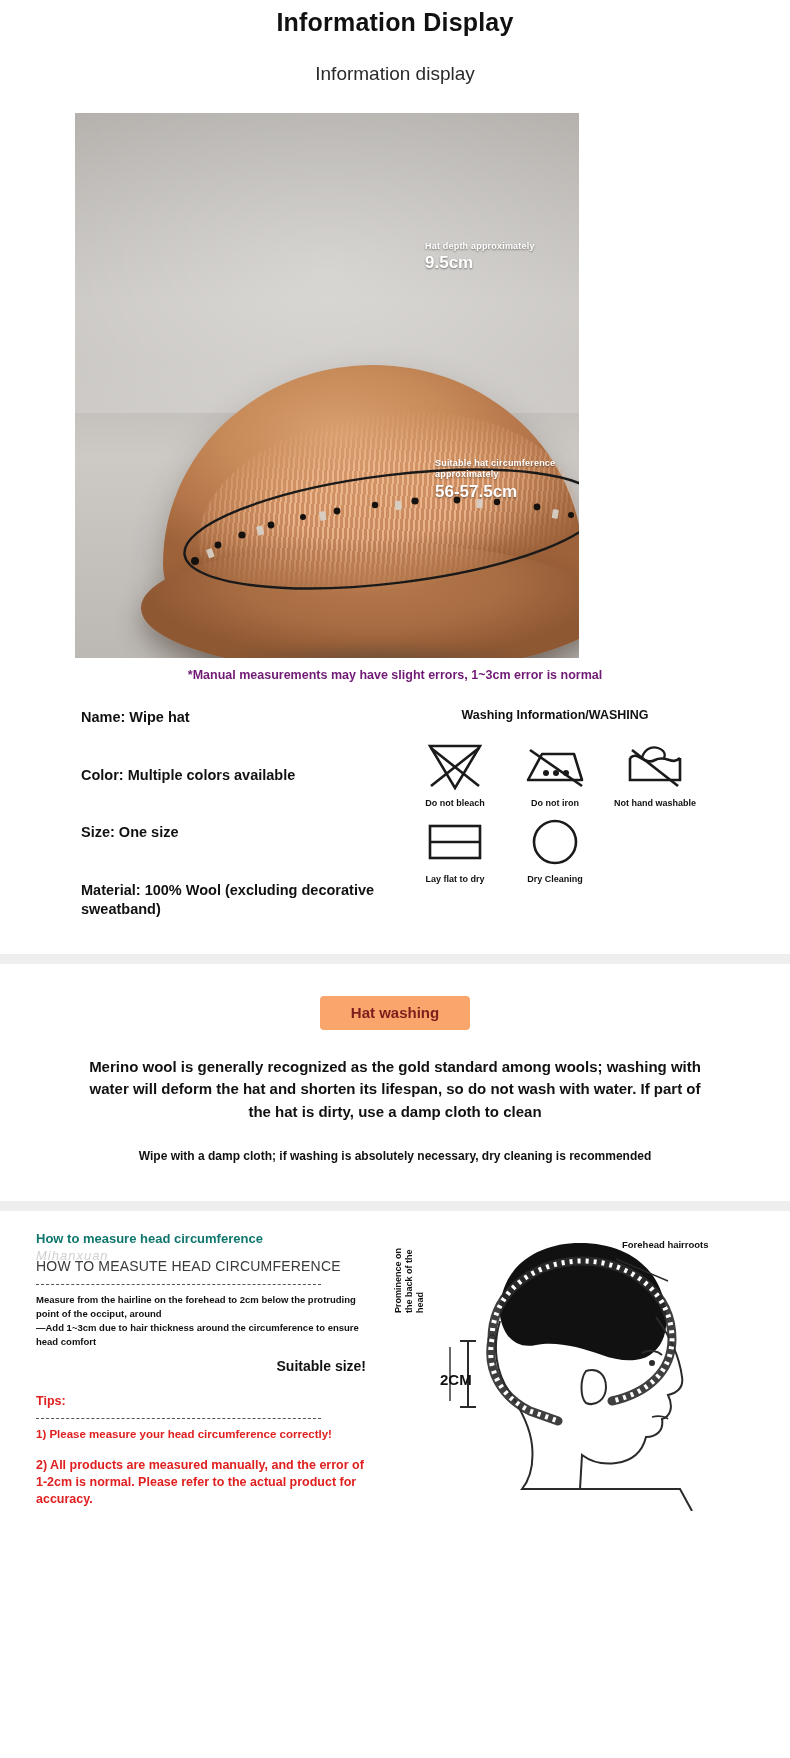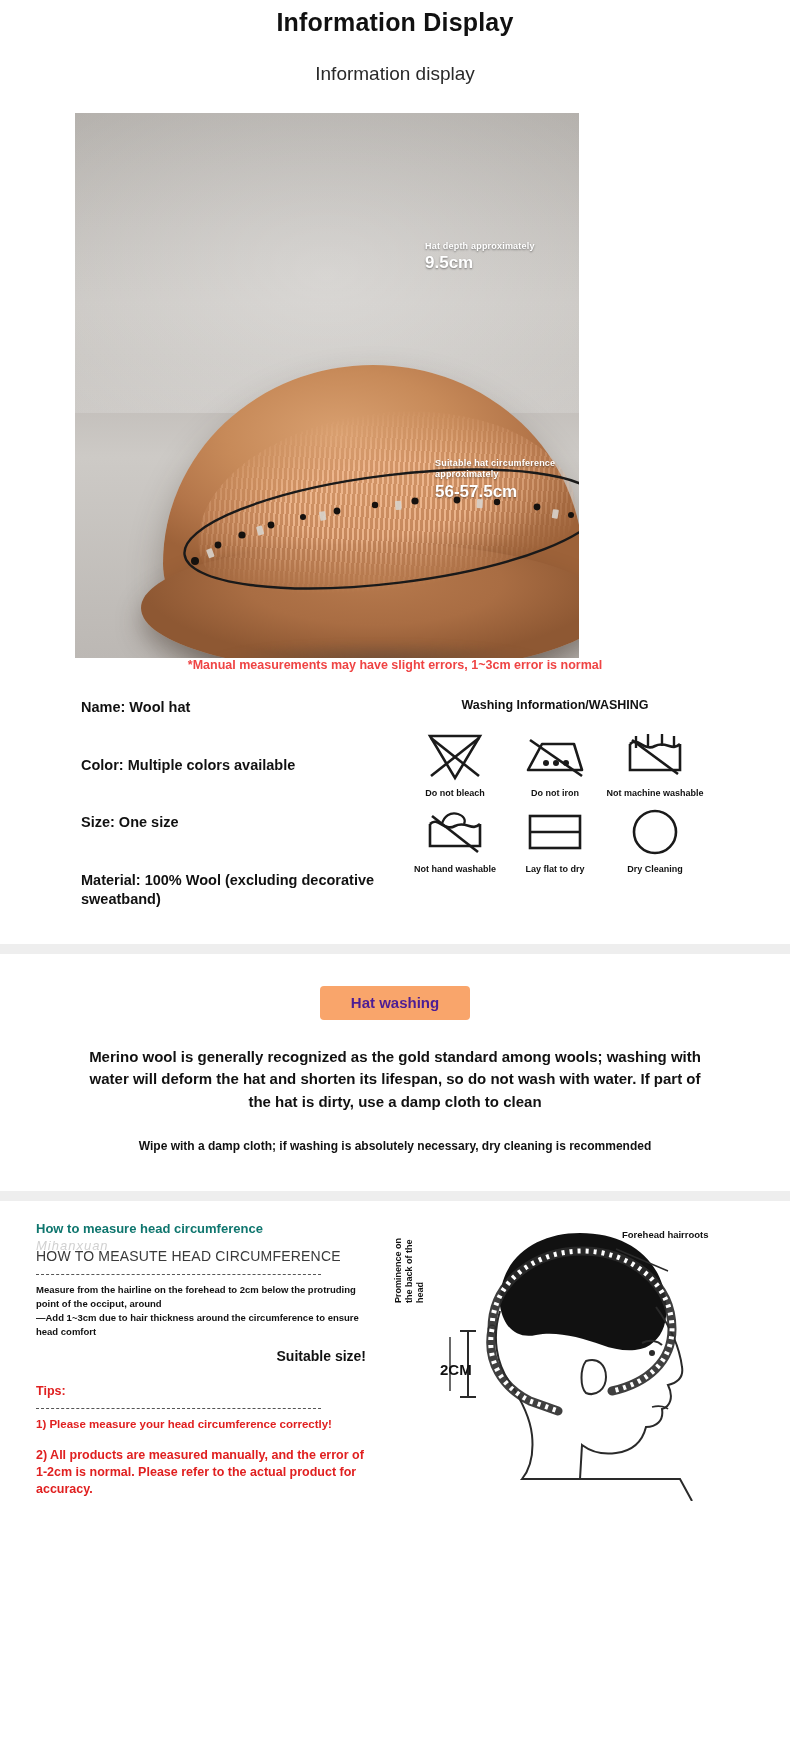--- a/index.html
+++ b/index.html
@@ -127,21 +127,22 @@
   .ann-small { font-size: 9px; font-weight: bold; letter-spacing: 0.2px; }
   .ann-big { font-size: 17px; font-weight: bold; }
 
   .ann-depth { right: 34px; top: 128px; text-align: left; width: 120px; }
   .ann-circ { left: 360px; top: 345px; width: 180px; text-align: left; }
 
   .hero-note {
     text-align: center;
     font-size: 12.5px;
     font-weight: bold;
-    color: #ef4444;
+    color: #701a75;
+    margin-top: 10px;
   }
 
   
   .specs-row {
     width: 640px;
     margin: 26px auto 0 auto;
     display: flex;
     gap: 0;
   }
   .specs-col {
@@ -196,21 +197,21 @@
 
   
   .washing-section {
     padding-top: 32px;
   }
   .pill {
     display: block;
     width: 150px;
     margin: 0 auto;
     background: #f9a56b;
-    color: #4c1d95;
+    color: #7f1d1d;
     font-size: 15px;
     font-weight: bold;
     text-align: center;
     padding: 8px 0 9px 0;
     border-radius: 4px;
   }
   .washing-main {
     width: 620px;
     margin: 26px auto 0 auto;
     text-align: center;
@@ -382,21 +383,21 @@
     <div class="ann ann-circ">
       <div class="ann-small">Suitable hat circumference approximately</div>
       <div class="ann-big">56-57.5cm</div>
     </div>
   </div>
   <div class="hero-note">*Manual measurements may have slight errors, 1~3cm error is normal</div>
 </div>
 
 <div class="specs-row">
   <div class="specs-col">
-    <div class="spec">Name: Wool hat</div>
+    <div class="spec">Name: Wipe hat</div>
     <div class="spec">Color: Multiple colors available</div>
     <div class="spec">Size: One size</div>
     <div class="spec">Material: 100% Wool (excluding decorative sweatband)</div>
   </div>
 
   <div class="wash-col">
     <div class="wash-title">Washing Information/WASHING</div>
     <div class="wash-grid">
 
       <div class="wash-item">
@@ -412,32 +413,20 @@
         <svg width="74" height="60" viewBox="0 0 74 60">
           <path d="M10,44 L64,44 L56,18 L24,18 Z" fill="none" stroke="#1a1a1a" stroke-width="2.6" stroke-linejoin="round"></path>
           <circle cx="28" cy="37" r="3" fill="#1a1a1a"></circle>
           <circle cx="38" cy="37" r="3" fill="#1a1a1a"></circle>
           <circle cx="48" cy="37" r="3" fill="#1a1a1a"></circle>
           <line x1="12" y1="14" x2="64" y2="50" stroke="#1a1a1a" stroke-width="2.6"></line>
         </svg>
         <div class="wash-label">Do not iron</div>
       </div>
 
-      <div class="wash-item">
-        <svg width="74" height="60" viewBox="0 0 74 60">
-          <path d="M12,18 L12,44 L62,44 L62,18" fill="none" stroke="#1a1a1a" stroke-width="2.6"></path>
-          <path d="M12,18 C20,10 26,26 37,20 C48,14 54,26 62,18" fill="none" stroke="#1a1a1a" stroke-width="2.6"></path>
-          <line x1="18" y1="10" x2="18" y2="22" stroke="#1a1a1a" stroke-width="2.4"></line>
-          <line x1="30" y1="8" x2="30" y2="20" stroke="#1a1a1a" stroke-width="2.4"></line>
-          <line x1="44" y1="8" x2="44" y2="20" stroke="#1a1a1a" stroke-width="2.4"></line>
-          <line x1="56" y1="10" x2="56" y2="22" stroke="#1a1a1a" stroke-width="2.4"></line>
-          <line x1="14" y1="14" x2="60" y2="48" stroke="#1a1a1a" stroke-width="2.6"></line>
-        </svg>
-        <div class="wash-label">Not machine washable</div>
-      </div>
 
       <div class="wash-item">
         <svg width="74" height="60" viewBox="0 0 74 60">
           <path d="M12,22 L12,44 L62,44 L62,22" fill="none" stroke="#1a1a1a" stroke-width="2.6"></path>
           <path d="M12,22 C20,14 26,30 37,24 C48,18 54,30 62,22" fill="none" stroke="#1a1a1a" stroke-width="2.6"></path>
           <path d="M24,22 C26,14 32,10 40,12 C46,14 48,18 46,22" fill="none" stroke="#1a1a1a" stroke-width="2.2"></path>
           <line x1="14" y1="14" x2="60" y2="50" stroke="#1a1a1a" stroke-width="2.6"></line>
         </svg>
         <div class="wash-label">Not hand washable</div>
       </div>

